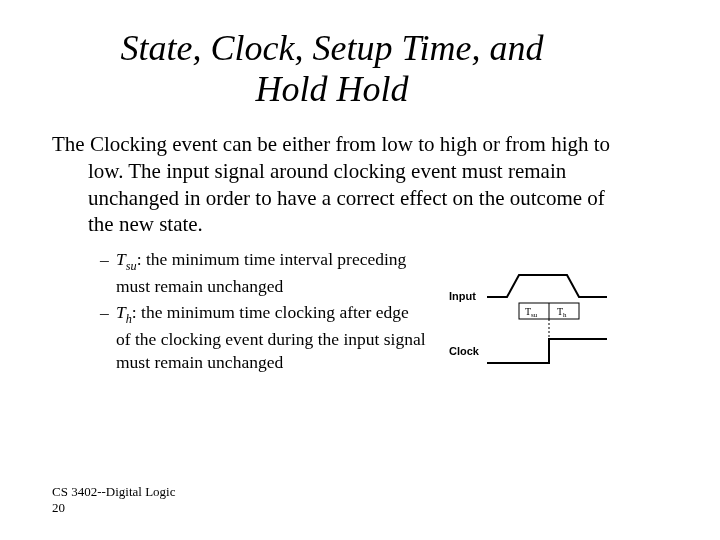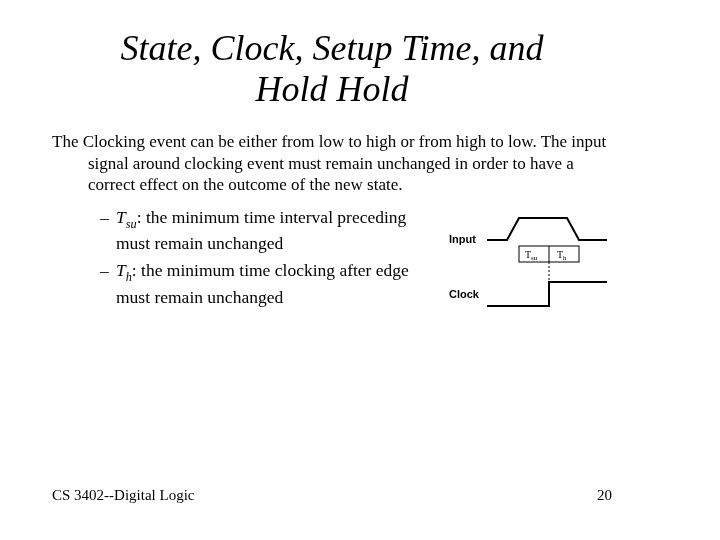--- a/index.html
+++ b/index.html
@@ -22,29 +22,29 @@
     font-style: italic;
     font-size: 36px;
     line-height: 1.15;
     padding-top: 28px;
     padding-bottom: 8px;
   }
   .body {
     padding: 12px 52px 0 52px;
   }
   .para {
-    font-size: 17px;
+    font-size: 21px;
     line-height: 1.28;
     text-indent: -36px;
     padding-left: 36px;
     margin-bottom: 10px;
   }
   .cols {
     display: flex;
-    align-items: flex-start;
+    align-items: flex-end;
     gap: 8px;
   }
   .bullets {
     flex: 1 1 auto;
     font-size: 17.5px;
     line-height: 1.3;
     padding-left: 48px;
   }
   .bullet {
     position: relative;
@@ -82,28 +82,29 @@
     font-size: 11px;
     fill: #000;
   }
   .fig-smlabel {
     font-family: "Times New Roman", serif;
     font-size: 10px;
     fill: #000;
   }
   .footer {
     position: absolute;
-    bottom: 36px;
+    bottom: 24px;
     left: 0;
     width: 100%;
     display: flex;
     justify-content: space-between;
     padding: 0 52px;
     box-sizing: border-box;
-    font-size: 15px;
+    font-size: 13px;
+    flex-direction: column;
   }
 </style>
 </head>
 <body>
 
 <div class="slide">
 
   <div class="title">
     <span>State, Clock, Setup Time, and</span><br>
     <span>Hold Hold</span>
@@ -117,20 +118,21 @@
 
       <div class="bullets">
 
         <div class="bullet">
           <span class="tvar">T</span><span class="sub">su</span><span>: the minimum time interval preceding</span>
           <span class="cont">must remain unchanged</span>
         </div>
 
         <div class="bullet">
           <span class="tvar">T</span><span class="sub">h</span><span>: the minimum time clocking after edge</span>
+          <span class="cont">of the clocking event during the input signal</span>
           <span class="cont">must remain unchanged</span>
         </div>
 
       </div>
 
       <div class="figure">
         <svg width="165" height="110" viewBox="0 0 165 110">
 
           <polyline points="40,30 60,30 72,8 120,8 132,30 160,30" fill="none" stroke="#000" stroke-width="2"></polyline>
           <text x="2" y="33" class="fig-label">Input</text>

